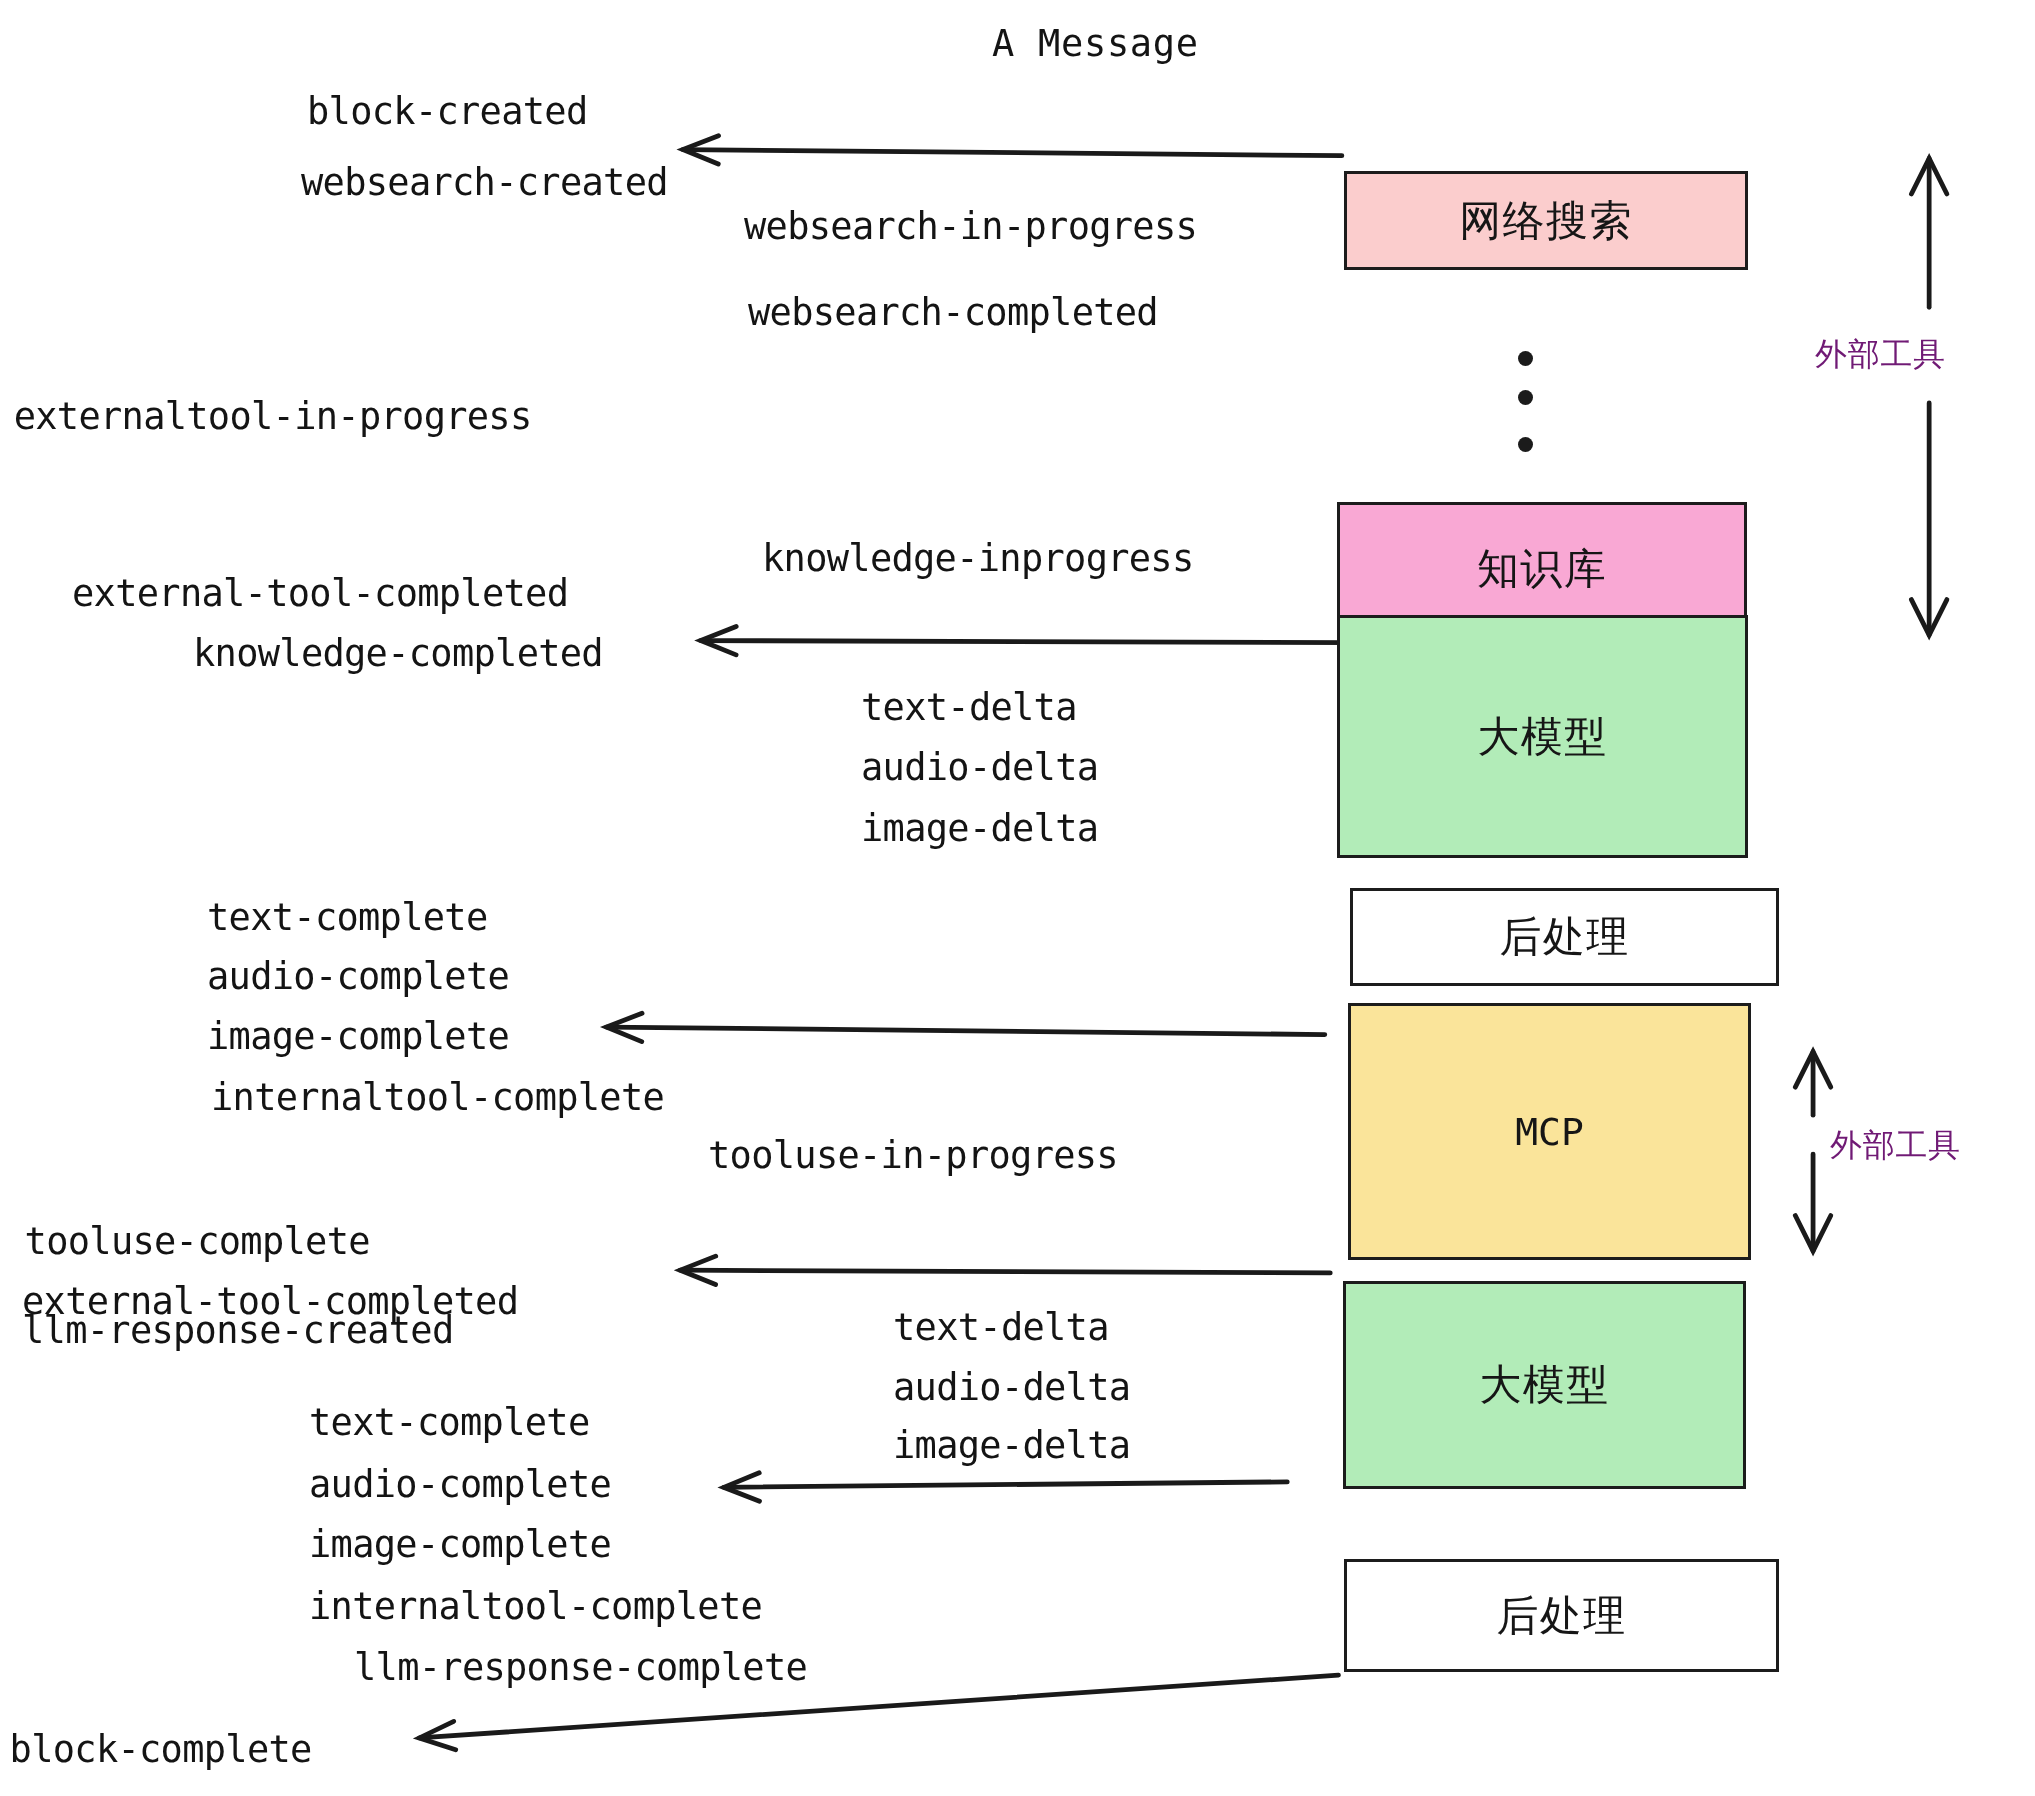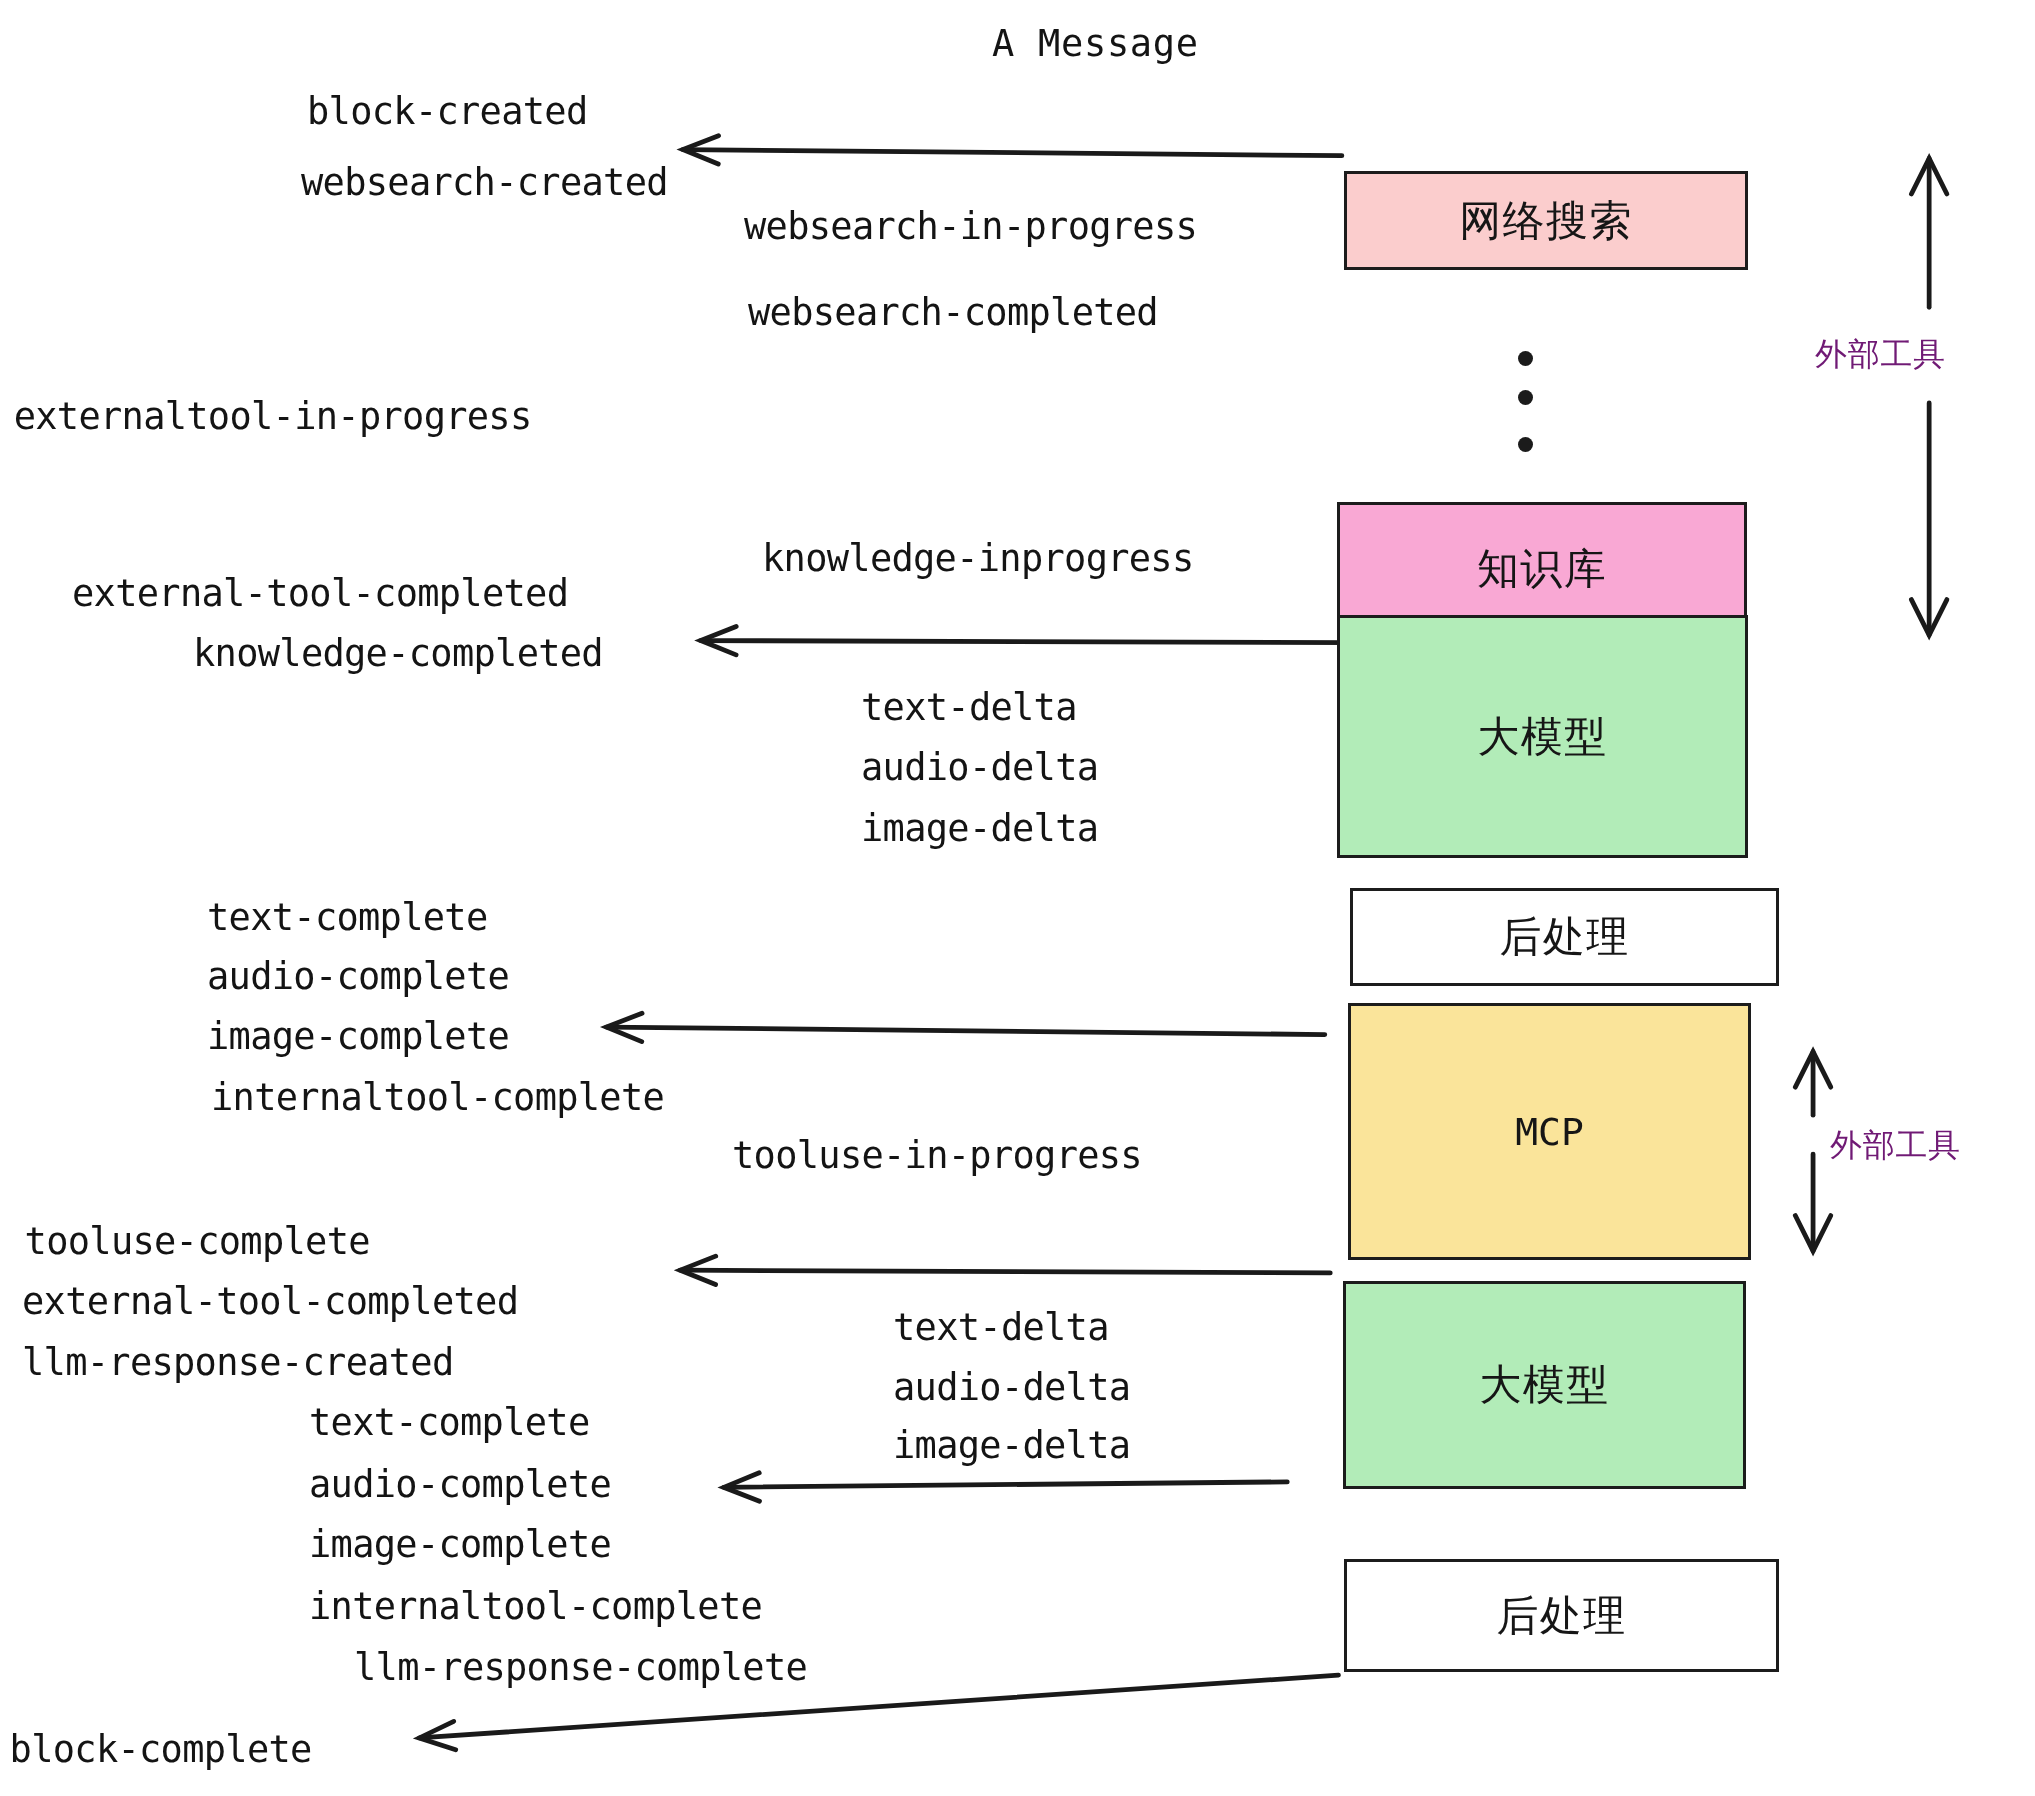--- a/index.html
+++ b/index.html
@@ -153,24 +153,24 @@
       <div class="evt" style="left: 762px; top: 540px;">knowledge-inprogress</div>
       <div class="evt" style="left: 72px; top: 575px;">external-tool-completed</div>
       <div class="evt" style="left: 193px; top: 635px;">knowledge-completed</div>
       <div class="evt" style="left: 861px; top: 689px;">text-delta</div>
       <div class="evt" style="left: 861px; top: 749px;">audio-delta</div>
       <div class="evt" style="left: 861px; top: 810px;">image-delta</div>
       <div class="evt" style="left: 207px; top: 899px;">text-complete</div>
       <div class="evt" style="left: 207px; top: 958px;">audio-complete</div>
       <div class="evt" style="left: 207px; top: 1018px;">image-complete</div>
       <div class="evt" style="left: 211px; top: 1079px;">internaltool-complete</div>
-      <div class="evt" style="left: 732px; top: 1137px;">tooluse-in-progress</div>
+      <div class="evt" style="left: 708px; top: 1137px;">tooluse-in-progress</div>
       <div class="evt" style="left: 24.6px; top: 1223px;">tooluse-complete</div>
       <div class="evt" style="left: 22px; top: 1283px;">external-tool-completed</div>
-      <div class="evt" style="left: 22px; top: 1344px;">llm-response-created</div>
+      <div class="evt" style="left: 22px; top: 1312px;">llm-response-created</div>
       <div class="evt" style="left: 893px; top: 1309px;">text-delta</div>
       <div class="evt" style="left: 893px; top: 1369px;">audio-delta</div>
       <div class="evt" style="left: 893px; top: 1427px;">image-delta</div>
       <div class="evt" style="left: 309px; top: 1404px;">text-complete</div>
       <div class="evt" style="left: 309px; top: 1466px;">audio-complete</div>
       <div class="evt" style="left: 309px; top: 1526px;">image-complete</div>
       <div class="evt" style="left: 309px; top: 1588px;">internaltool-complete</div>
       <div class="evt" style="left: 326px; top: 1649px; margin-left: 28px;">llm-response-complete</div>
       <div class="evt" style="left: 9.6px; top: 1731px;">block-complete</div>
     </div>

